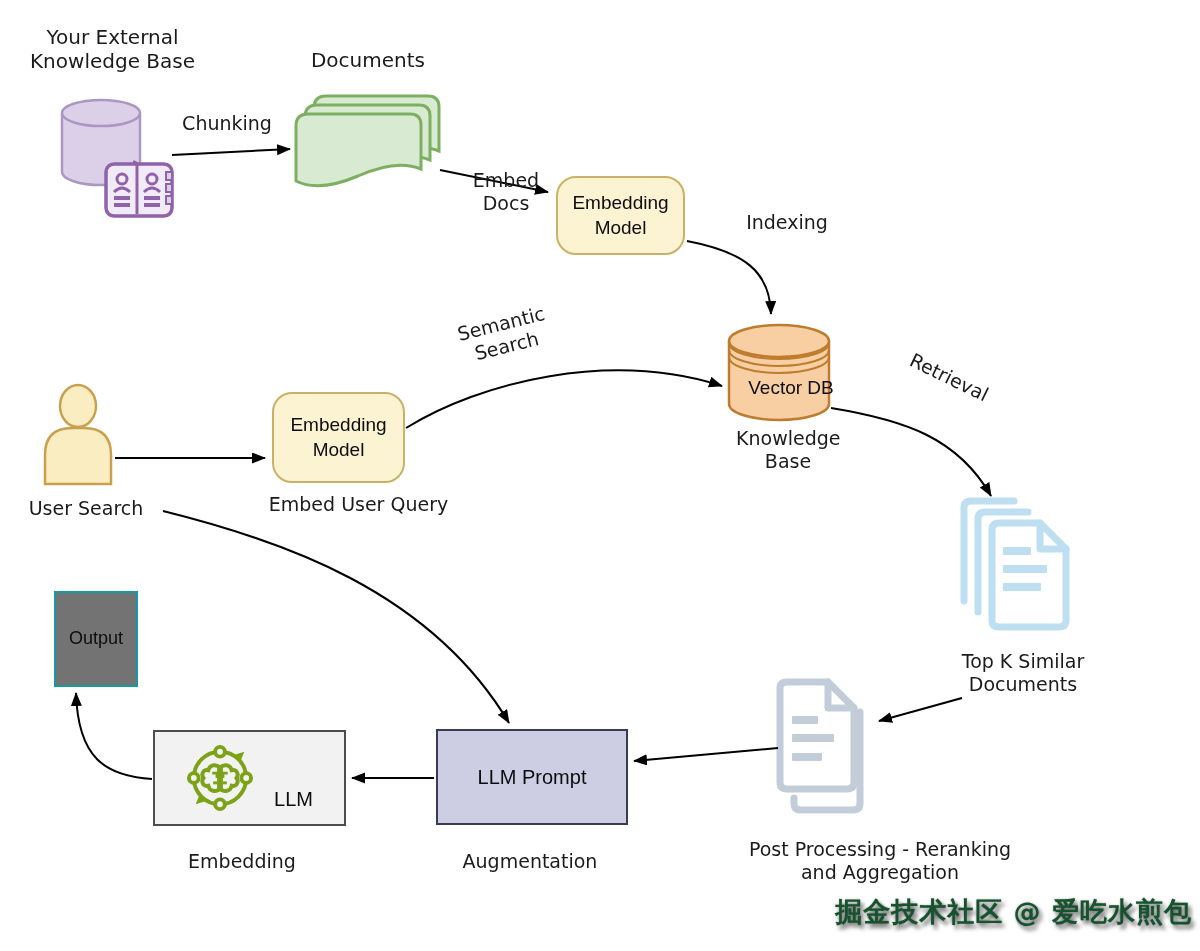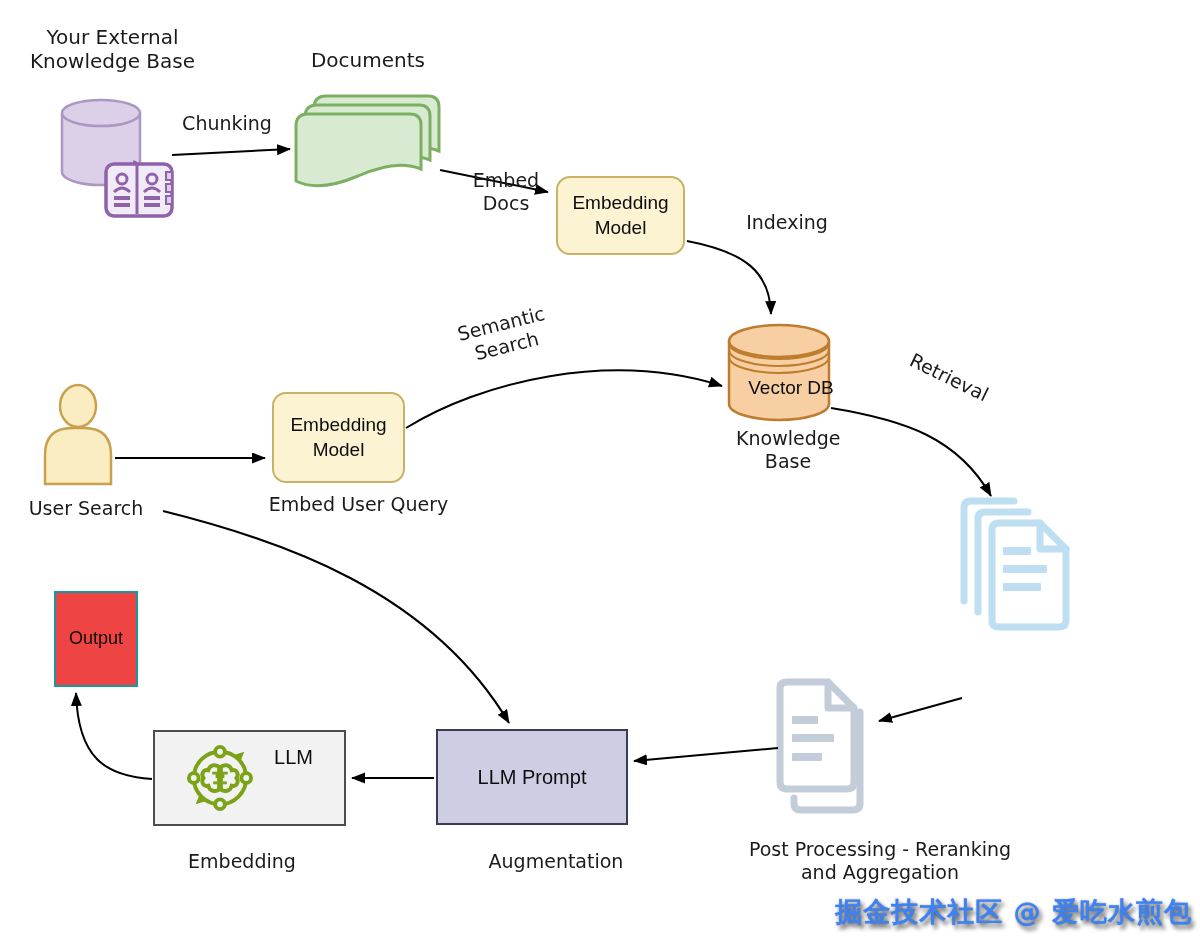--- a/index.html
+++ b/index.html
@@ -4,27 +4,27 @@
 <style>
   html,body{margin:0;padding:0;background:#fff;}
   #canvas{position:relative;width:1200px;height:951px;background:#ffffff;overflow:hidden;
           font-family:"DejaVu Sans",sans-serif;}
   #shapes{position:absolute;left:0;top:0;z-index:1;}
   .lbl{position:absolute;z-index:3;color:#1b1b1b;text-align:center;line-height:1.22;
        font-family:"DejaVu Sans",sans-serif;font-size:19px;}
   .node{position:absolute;z-index:2;display:flex;align-items:center;justify-content:center;
         font-family:"Liberation Sans",sans-serif;color:#0d0d0d;text-align:center;
         line-height:1.3;box-sizing:border-box;font-size:19px;}
-  .rounded{border-radius:14px;}
+  .rounded{border-radius:20px;}
   .rot-retrieval{transform:rotate(26deg);}
   .rot-semantic{transform:rotate(-14deg);}
   #watermark{position:absolute;z-index:4;right:8px;top:894px;font-size:27px;font-weight:bold;
-             letter-spacing:1px;color:#3b82f6;
+             letter-spacing:1px;color:#14532d;
              text-shadow:0 0 2px rgba(0,0,0,.35),3px 4px 4px rgba(0,0,0,.6);}
-  .llm-inner{display:flex;align-items:flex-start;gap:20px;}
+  .llm-inner{display:flex;align-items:flex-end;gap:20px;}
 </style>
 </head>
 <body>
 
 <div id="canvas">
 
   <svg id="shapes" width="1200" height="951" viewBox="0 0 1200 951">
     <defs>
       <marker id="arw" markerUnits="userSpaceOnUse" markerWidth="15" markerHeight="12" refX="13" refY="5.5" orient="auto">
         <path d="M0,0 L14,5.5 L0,11 Z" fill="#000"></path>
@@ -113,21 +113,21 @@
   </div>
 
   <div class="node rounded" style="left:272px;top:392px;width:133px;height:91px;background:#FCF3D2;border:2px solid #C9B267;">
     <span>Embedding Model</span>
   </div>
 
   <div class="node" style="left:730px;top:374px;width:98px;height:28px;background:transparent;font-size:19px;margin-left:12px;">
     <span>Vector DB</span>
   </div>
 
-  <div class="node" style="left:54px;top:591px;width:84px;height:96px;background:#ef4444;border:2px solid #139AA2;font-size:18px;">
+  <div class="node" style="left:54px;top:591px;width:84px;height:96px;background:#737373;border:2px solid #139AA2;font-size:18px;">
     <span>Output</span>
   </div>
 
   <div class="node" style="left:153px;top:730px;width:193px;height:96px;background:#F2F2F2;border:2px solid #4D4D4D;">
     <div class="llm-inner">
       <svg width="68" height="68" viewBox="0 0 70 70">
         <g fill="none" stroke="#7CA317" stroke-width="4">
           <circle cx="35" cy="35" r="27"></circle>
           <path d="M35,24 C30,20 24,22 23,27 C18,26 15,31 18,35 C15,39 18,44 23,43 C24,48 30,50 34,47 L34,24"></path>
           <path d="M35,24 C40,20 46,22 47,27 C52,26 55,31 52,35 C55,39 52,44 47,43 C46,48 40,50 36,47 L36,24"></path>
@@ -166,22 +166,23 @@
   <div class="lbl" style="left:736px;top:427px;width:104px;text-align:center;">Knowledge Base</div>
 
   <div class="lbl rot-retrieval" style="left:899px;top:366px;width:100px;">Retrieval</div>
 
   <div class="lbl rot-semantic" style="left:456px;top:312px;width:96px;">Semantic Search</div>
 
   <div class="lbl" style="left:28px;top:497px;width:116px;">User Search</div>
 
   <div class="lbl" style="left:266px;top:493px;width:185px;">Embed User Query</div>
 
+  <div class="lbl" style="left:948px;top:650px;width:150px;">Top K Similar Documents</div>
 
   <div class="lbl" style="left:730px;top:838px;width:300px;">Post Processing - Reranking and Aggregation</div>
 
   <div class="lbl" style="left:186px;top:850px;width:112px;">Embedding</div>
 
-  <div class="lbl" style="left:486px;top:850px;width:140px;">Augmentation</div>
+  <div class="lbl" style="left:460px;top:850px;width:140px;">Augmentation</div>
 
   <div id="watermark">掘金技术社区 @ 爱吃水煎包</div>
 
 </div>
 
 </body></html>

